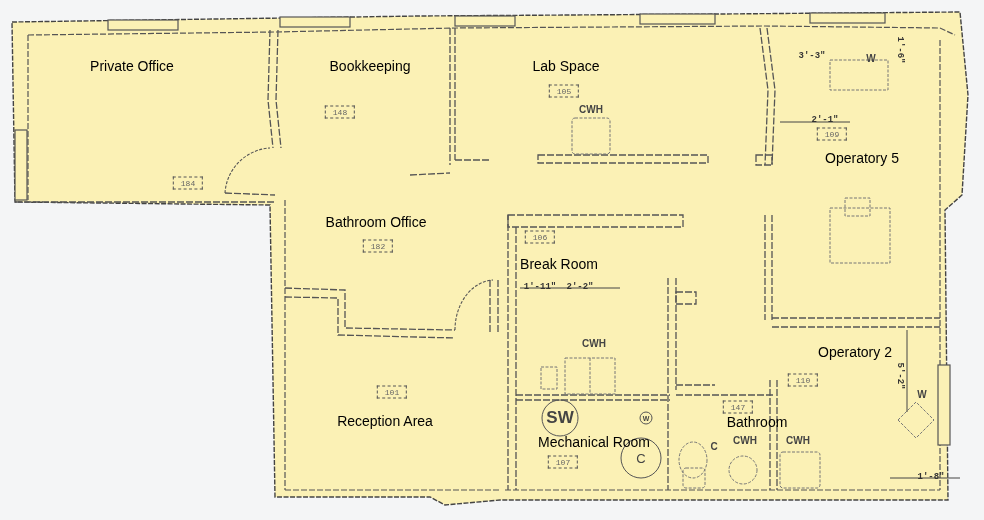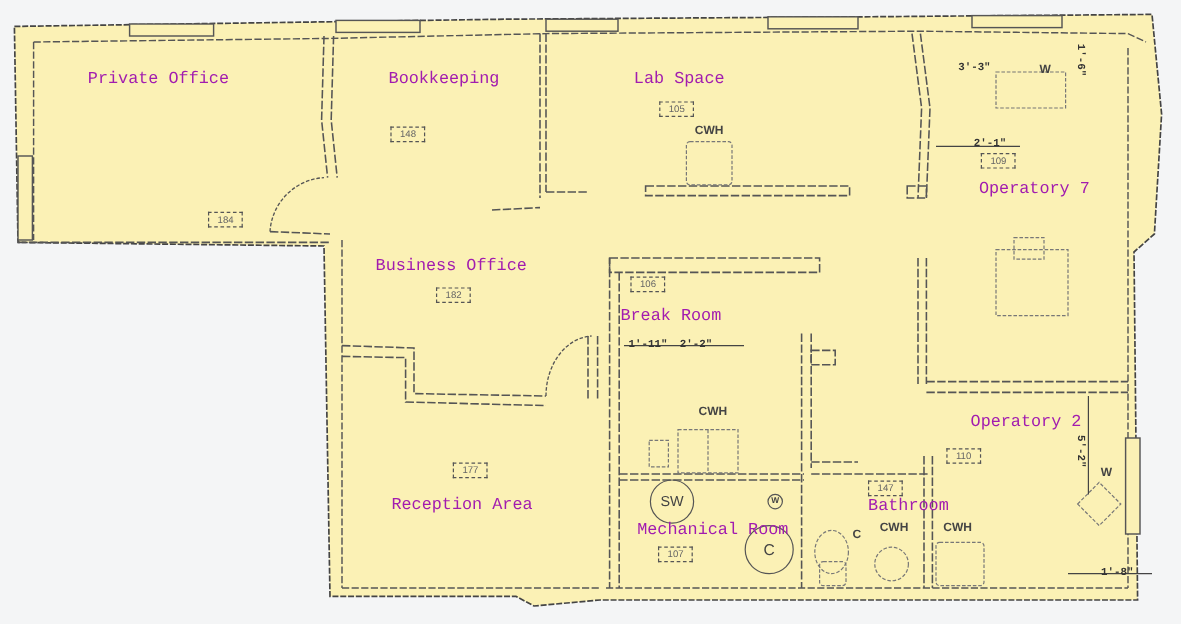--- a/index.html
+++ b/index.html
@@ -1,19 +1,19 @@
 <!DOCTYPE html>
 <html><head>
 <meta charset="utf-8">
 <style>
   html,body{margin:0;padding:0;}
   body{width:984px;height:520px;background:#f4f5f6;position:relative;overflow:hidden;font-family:"DejaVu Sans","Liberation Sans",sans-serif;}
   .plan{position:absolute;left:0;top:0;width:984px;height:520px;}
-  .lbl{position:absolute;font-size:14px;color:#a21caf;white-space:nowrap;transform:translate(-50%,-50%);font-family:Liberation Mono, monospace;}
-  .tag{position:absolute;font-size:8px;color:#666;border:1.4px dashed #555;padding:0 7px;line-height:11px;transform:translate(-50%,-50%);background:transparent;font-family:Liberation Sans, sans-serif;}
+  .lbl{position:absolute;font-size:14px;color:#000000;white-space:nowrap;transform:translate(-50%,-50%);font-family:Liberation Sans, sans-serif;}
+  .tag{position:absolute;font-size:8px;color:#666;border:1.4px dashed #555;padding:0 7px;line-height:11px;transform:translate(-50%,-50%);background:transparent;font-family:Liberation Mono, monospace;}
   .fx{position:absolute;font-size:10px;color:#444;transform:translate(-50%,-50%);font-family:"Liberation Sans",sans-serif;font-weight:bold;}
   .dim{position:absolute;font-size:9px;color:#333;transform:translate(-50%,-50%);font-family:"Liberation Mono",monospace;font-weight:bold;}
 </style>
 </head>
 <body>
 
 <svg class="plan" viewBox="0 0 984 520" width="984" height="520">
 
   <polygon points="12,22 420,16 720,14 960,12 968,95 962,195 945,210 948,500 700,500 500,500 445,505 430,497 275,497 270,205 15,202" fill="#fbf1b5" stroke="#444" stroke-width="1.4" stroke-dasharray="5,1.5"></polygon>
 
@@ -114,49 +114,49 @@
 
 <div class="lbl" style="left:132px;top:66px">Private Office</div>
 <div class="tag" style="left:188px;top:183px">184</div>
 
 <div class="lbl" style="left:370px;top:66px">Bookkeeping</div>
 <div class="tag" style="left:340px;top:112px">148</div>
 
 <div class="lbl" style="left:566px;top:66px">Lab Space</div>
 <div class="tag" style="left:564px;top:91px">105</div>
 
-<div class="lbl" style="left:862px;top:158px">Operatory 7</div>
+<div class="lbl" style="left:862px;top:158px">Operatory 5</div>
 <div class="tag" style="left:832px;top:134px">109</div>
 
-<div class="lbl" style="left:376px;top:222px">Business Office</div>
+<div class="lbl" style="left:376px;top:222px">Bathroom Office</div>
 <div class="tag" style="left:378px;top:246px">182</div>
 
 <div class="lbl" style="left:559px;top:264px">Break Room</div>
 <div class="tag" style="left:540px;top:237px">106</div>
 
 <div class="lbl" style="left:385px;top:421px">Reception Area</div>
-<div class="tag" style="left:392px;top:392px">177</div>
+<div class="tag" style="left:392px;top:392px">101</div>
 
 <div class="lbl" style="left:594px;top:442px">Mechanical Room</div>
 <div class="tag" style="left:563px;top:462px">107</div>
 
 <div class="lbl" style="left:757px;top:422px">Bathroom</div>
 <div class="tag" style="left:738px;top:407px">147</div>
 
 <div class="lbl" style="left:855px;top:352px">Operatory 2</div>
 <div class="tag" style="left:803px;top:380px">110</div>
 
 <div class="fx" style="left:591px;top:109px">CWH</div>
 <div class="fx" style="left:594px;top:343px">CWH</div>
 <div class="fx" style="left:745px;top:440px">CWH</div>
 <div class="fx" style="left:798px;top:440px">CWH</div>
 <div class="fx" style="left:871px;top:58px">W</div>
 <div class="fx" style="left:922px;top:394px">W</div>
 <div class="fx" style="left:714px;top:446px">C</div>
-<div class="fx" style="left:560px;top:418px;font-weight:normal;font-size:12px">SW</div>
+<div class="fx" style="left:560px;top:418px;font-weight:bold;font-size:17px">SW</div>
 <div class="fx" style="left:641px;top:458px;font-weight:normal;font-size:13px">C</div>
 <div class="fx" style="left:646px;top:418px;font-size:7px">W</div>
 
 <div class="dim" style="left:540px;top:287px">1'-11"</div>
 <div class="dim" style="left:580px;top:287px">2'-2"</div>
 <div class="dim" style="left:812px;top:56px">3'-3"</div>
 <div class="dim" style="left:825px;top:120px">2'-1"</div>
 <div class="dim" style="left:900px;top:50px;transform:translate(-50%,-50%) rotate(90deg)">1'-6"</div>
 <div class="dim" style="left:900px;top:376px;transform:translate(-50%,-50%) rotate(90deg)">5'-2"</div>
 <div class="dim" style="left:931px;top:477px">1'-8"</div>

